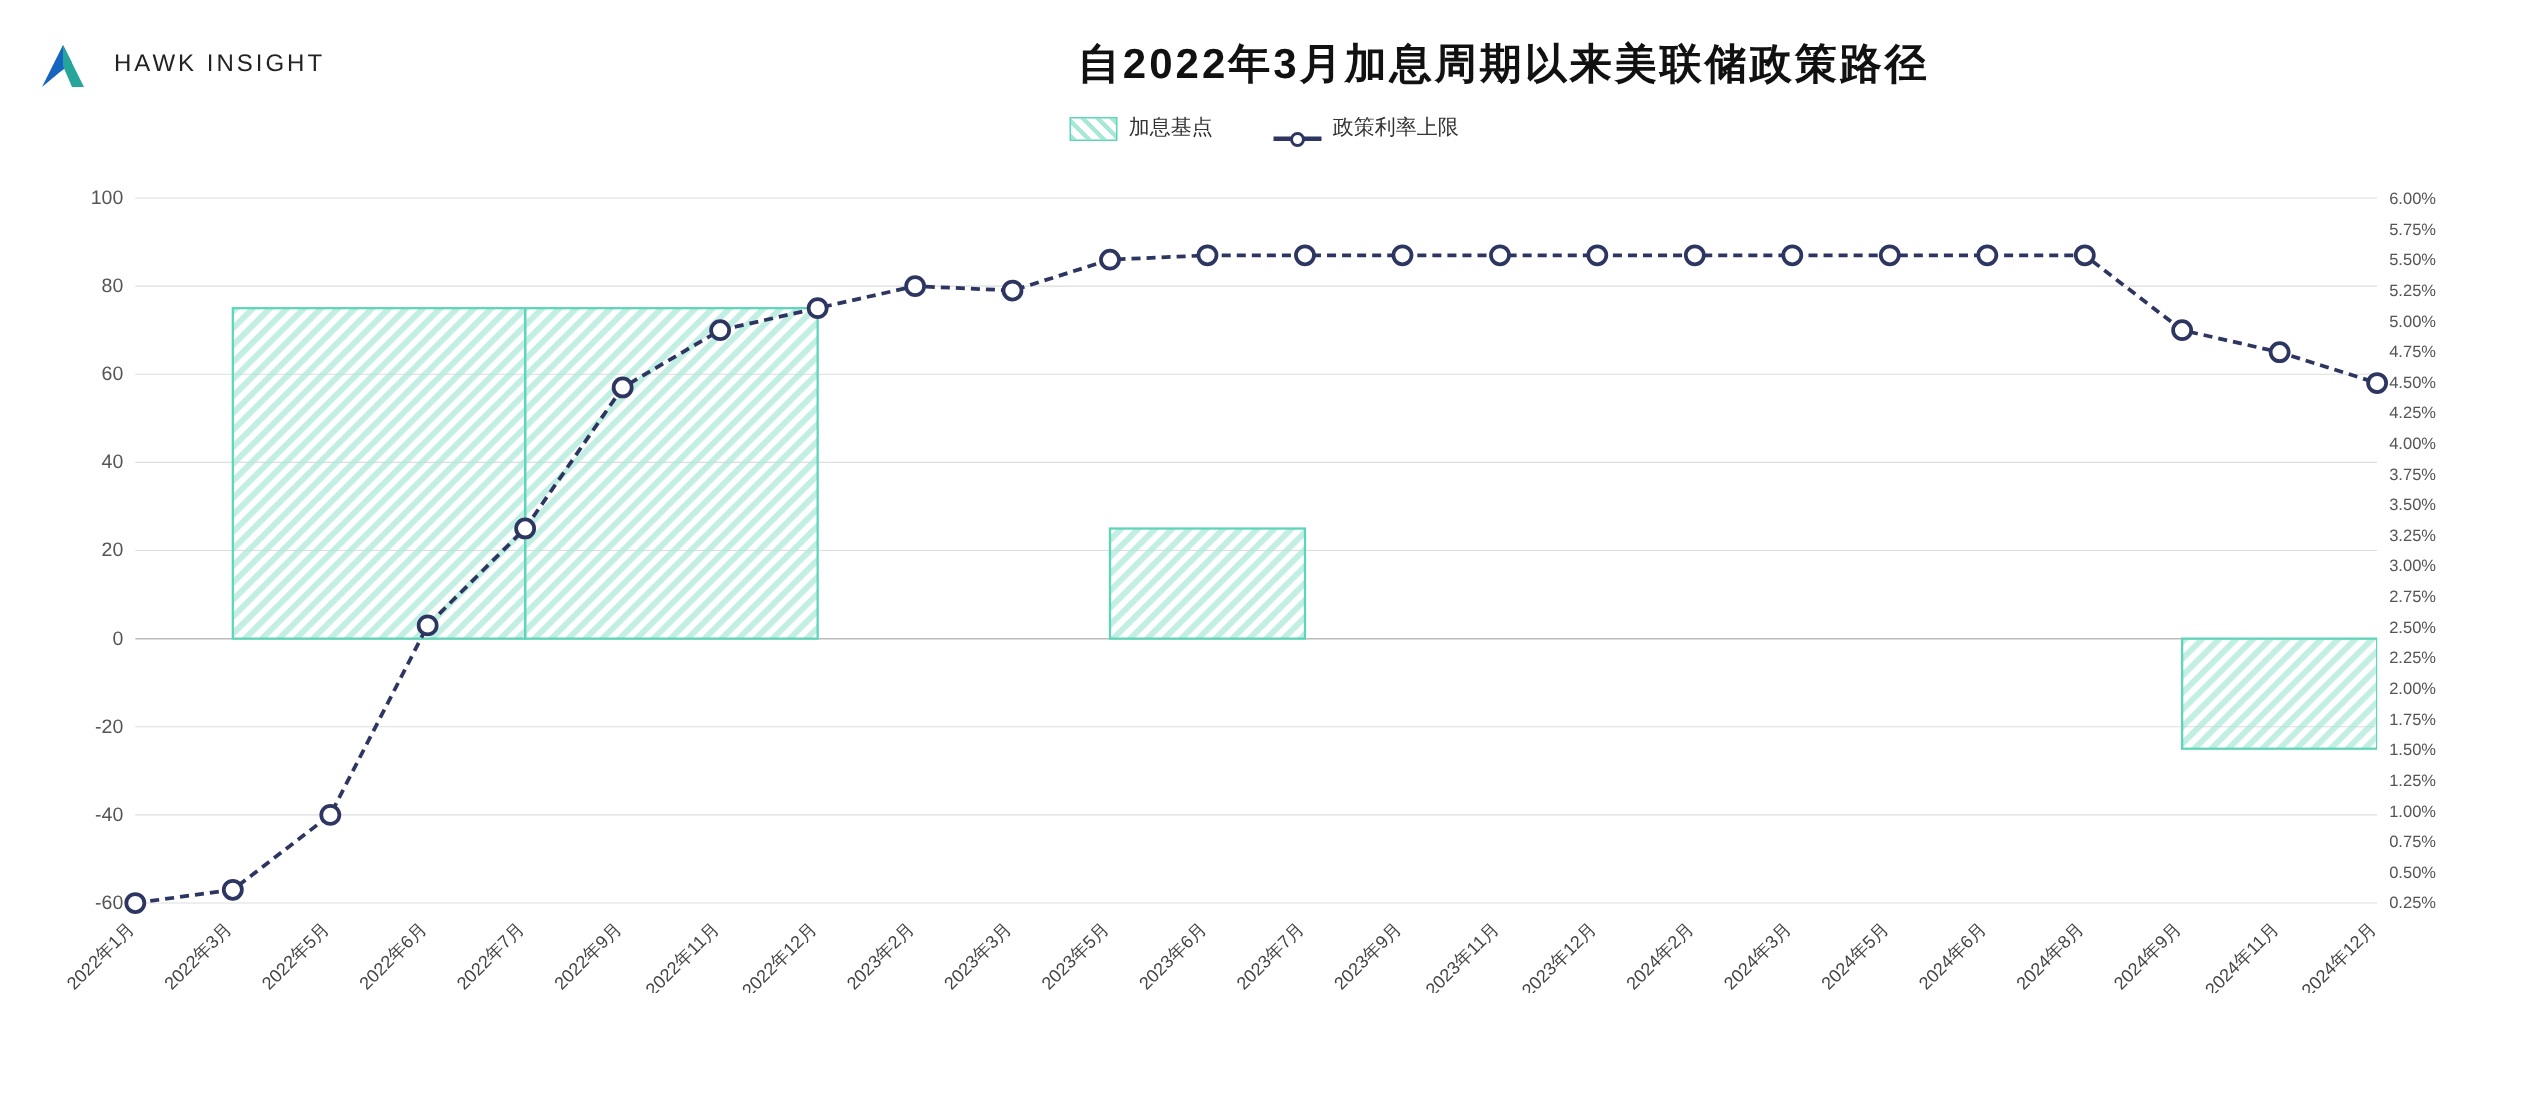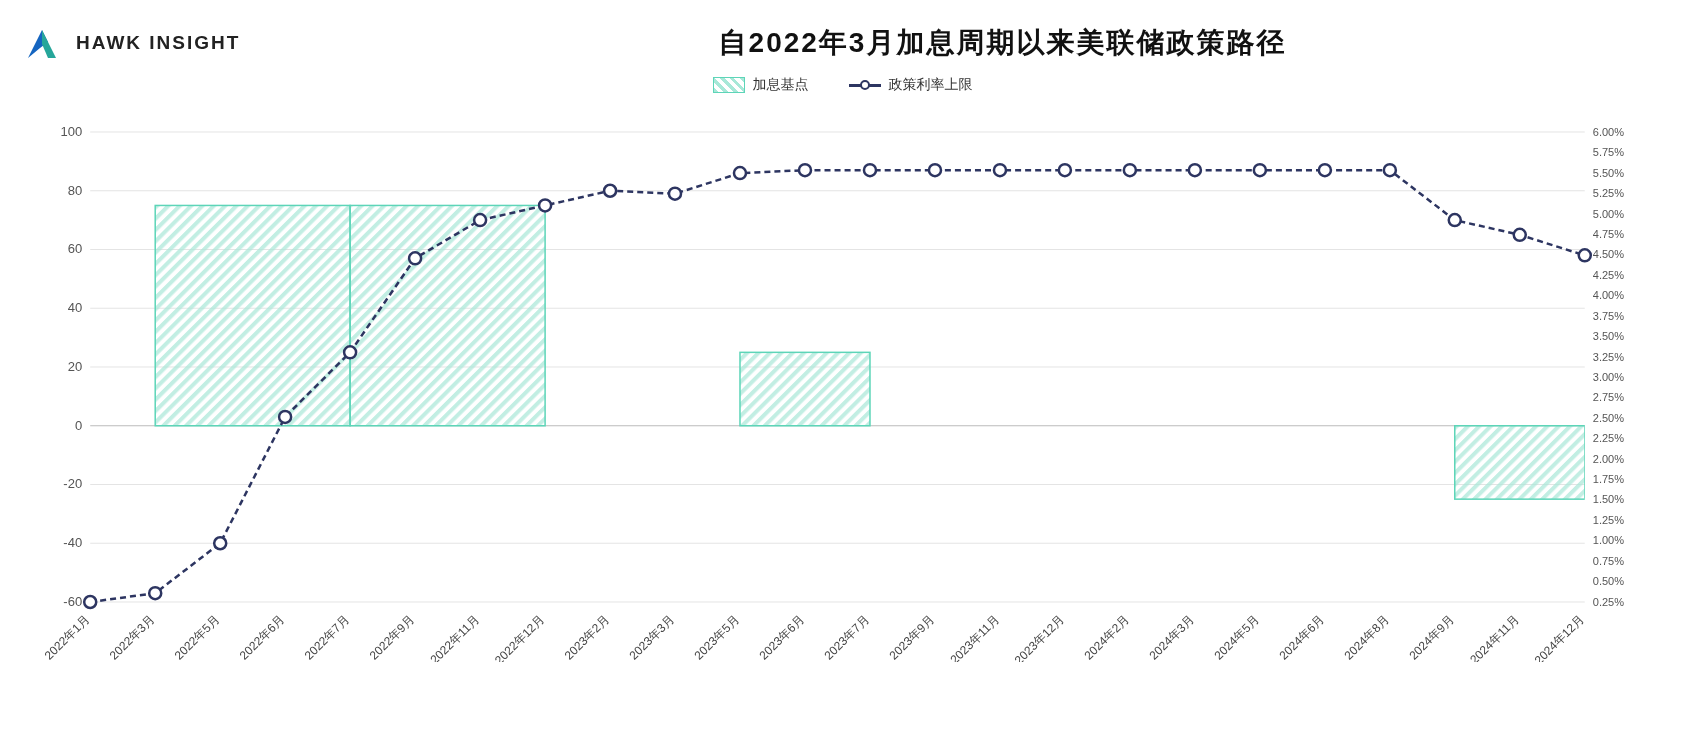--- a/index.html
+++ b/index.html
@@ -26,42 +26,42 @@
       display: flex;
       align-items: center;
       gap: 10px;
       width: 320px;
     }
     .logo-icon {
       width: 46px;
       height: 46px;
     }
     .logo-text {
-      font-size: 19px;
-      font-weight: 700;
+      font-size: 16px;
+      font-weight: 400;
       letter-spacing: 2px;
       color: #222;
     }
     .chart-title {
       flex: 1;
       text-align: center;
       font-size: 28px;
       font-weight: 700;
       color: #111;
       letter-spacing: 2px;
     }
     .legend {
       display: flex;
       justify-content: center;
       gap: 40px;
       margin-bottom: 8px;
     }
     .legend-item {
       display: flex;
-      align-items: center;
+      align-items: flex-end;
       gap: 8px;
       font-size: 14px;
       color: #333;
     }
     .legend-bar {
       width: 32px;
       height: 16px;
       background: repeating-linear-gradient(
         45deg,
         #a8e8d8 0px,

